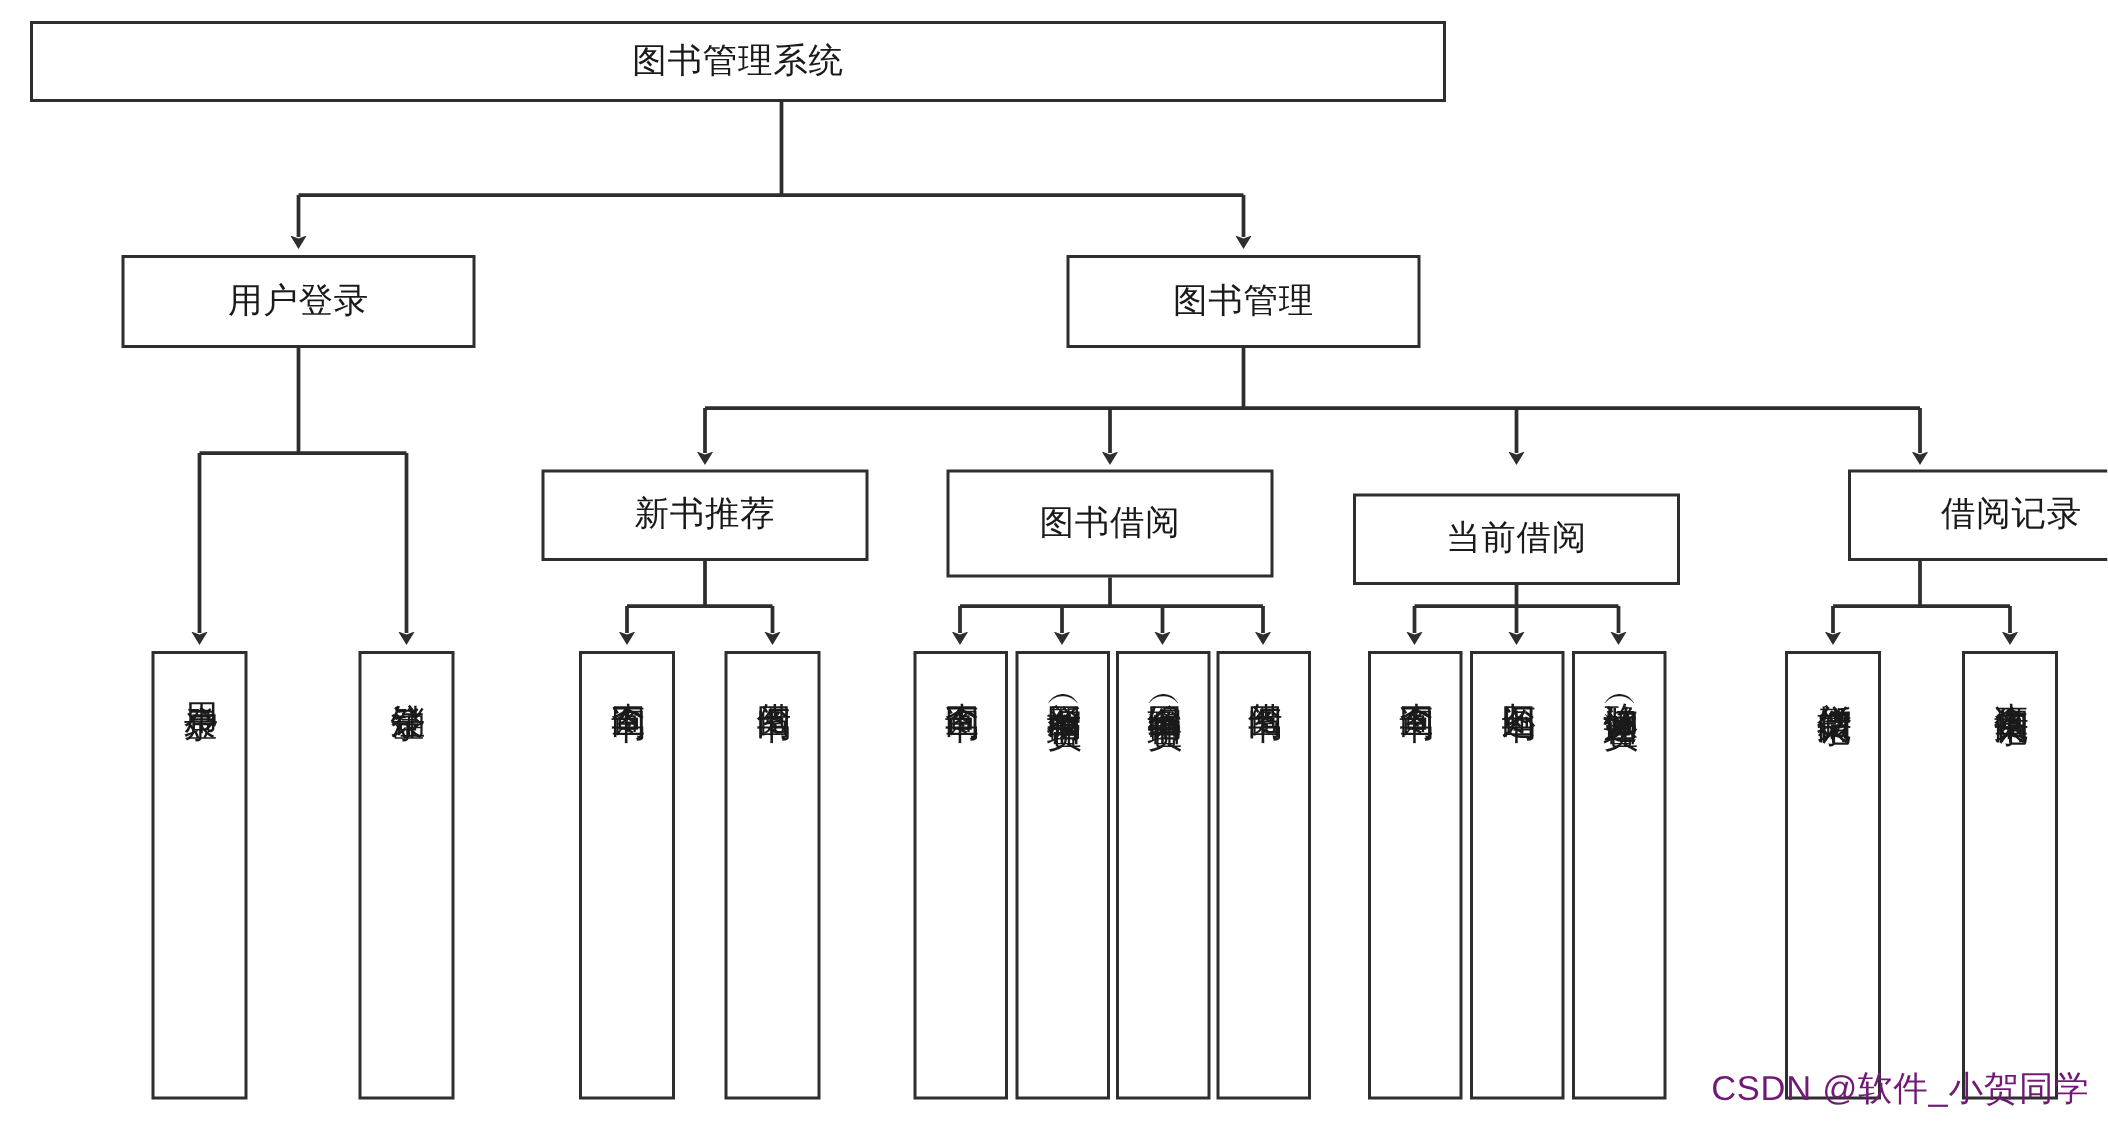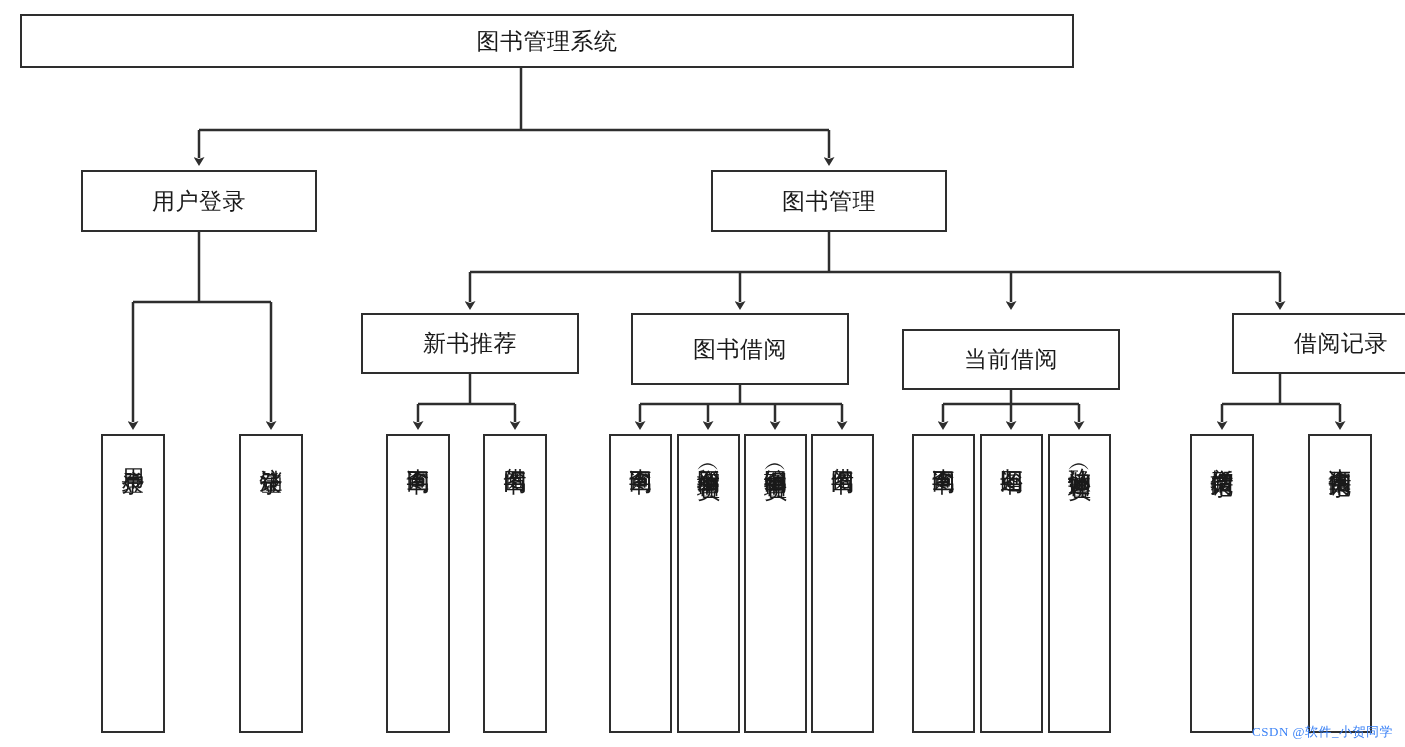--- a/index.html
+++ b/index.html
@@ -52,25 +52,25 @@
     writing-mode: vertical-rl;
     text-orientation: upright;
     font-size: 23px;
     letter-spacing: 1.5px;
     line-height: 1;
   }
   .watermark {
     position: absolute;
     right: 12px;
     bottom: 6px;
-    font-size: 13px;
-    color: #3b82f6;
+    font-size: 23px;
+    color: #701a75;
     white-space: nowrap;
     letter-spacing: 0.5px;
-    font-family: Liberation Serif, serif;
+    font-family: Liberation Sans, sans-serif;
   }
 </style>
 </head>
 <body>
 
 <div id="canvas">
 
   <svg id="diagram-svg" viewBox="0 0 1405 747" xmlns="http://www.w3.org/2000/svg">
     <defs>
       <marker id="arrow" markerWidth="9" markerHeight="11" refX="1" refY="5.5" orient="auto" markerUnits="userSpaceOnUse">
@@ -114,21 +114,21 @@
       <path d="M1011,404 L1011,422" marker-end="url(#arrow)"></path>
       <path d="M1079,404 L1079,422" marker-end="url(#arrow)"></path>
 
       <path d="M1280,374 L1280,404"></path>
       <path d="M1222,404 L1340,404"></path>
       <path d="M1222,404 L1222,422" marker-end="url(#arrow)"></path>
       <path d="M1340,404 L1340,422" marker-end="url(#arrow)"></path>
     </g>
   </svg>
 
-  <div class="node horizontal" style="left:20px; top:14px; width:1054px; height:54px;">
+  <div class="node horizontal" style="left:20px; top:14px; width:944px; height:54px;">
     <span class="node-label">图书管理系统</span>
   </div>
 
   <div class="node horizontal" style="left:81px; top:170px; width:236px; height:62px;">
     <span class="node-label">用户登录</span>
   </div>
   <div class="node horizontal" style="left:361px; top:313px; width:218px; height:61px;">
     <span class="node-label">新书推荐</span>
   </div>
 

